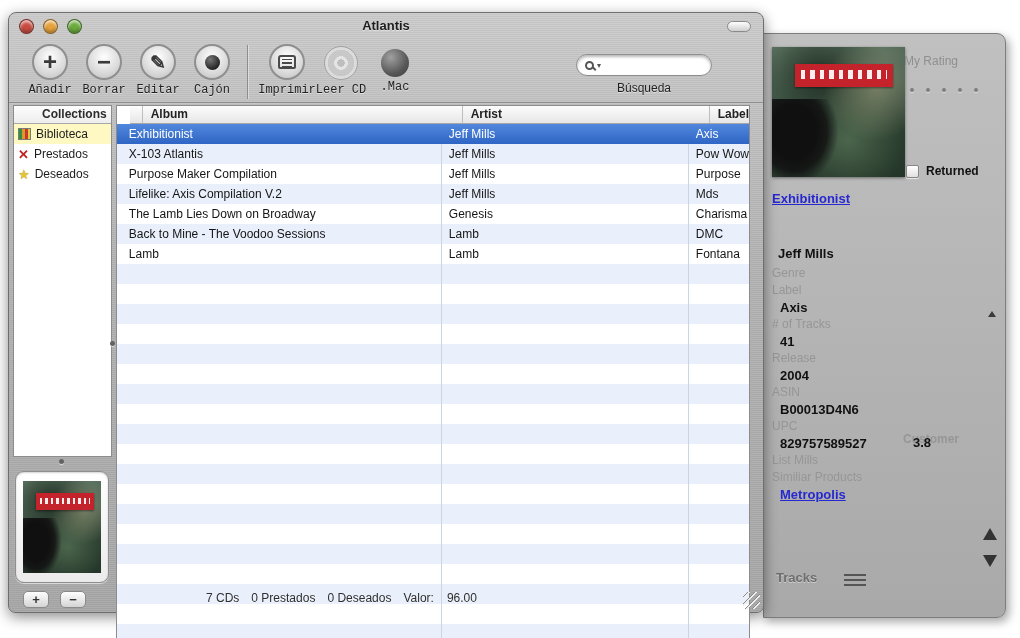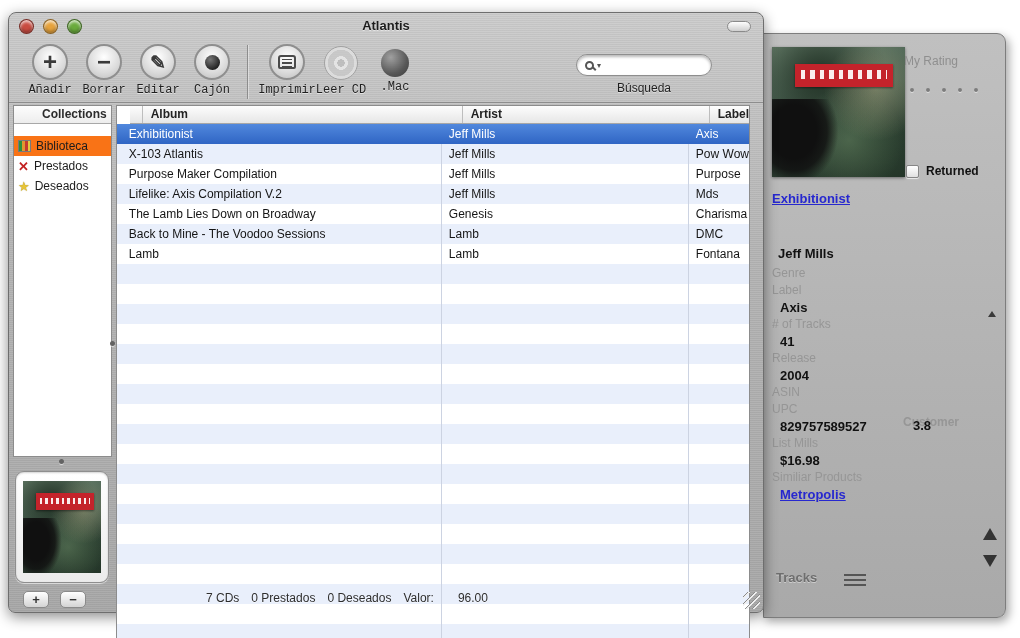--- a/index.html
+++ b/index.html
@@ -90,21 +90,21 @@
   .mag::after { content:""; position:absolute; width:2px; height:5px; background:#555; right:-3px; bottom:-3px; transform:rotate(-45deg); }
   .caret { font-size:8px; color:#555; flex:none; }
   .searchfield input { border:none; outline:none; background:transparent; flex:1; min-width:0; font-size:12px; font-family:inherit; }
   .searchlabel { margin-top:5px; text-align:center; font-size:12px; color:#1f1f1f; text-shadow:0 1px 0 rgba(255,255,255,.5); }
 
   
   .sidebar { position:absolute; left:4px; top:92px; width:99px; height:352px; background:#fff; border:1px solid #8c8c8c; overflow:hidden; }
   .sb-header { height:18px; line-height:17px; font-size:12px; font-weight:bold; color:#2c2c2c; padding-left:28px;
     border-bottom:1px solid #a8a8a8; background:linear-gradient(#fdfdfd,#ededed); white-space:nowrap; }
   .sb-item { height:20px; display:flex; align-items:center; gap:5px; padding-left:4px; font-size:12px; color:#1c1c1c; white-space:nowrap; cursor:pointer; }
-  .sb-item.selected { background:#f97316;margin-top:12px; }
+  .sb-item.selected { background:#fef9c3; }
   .lib-icon { width:13px; height:12px; flex:none; border:1px solid #7a7a7a;
     background:linear-gradient(90deg,#2f8f3a 0 30%, #e0952f 30% 55%, #c53a2e 55% 80%, #e3c93f 80%); }
   .x-icon { color:#c32222; font-weight:bold; font-size:13px; line-height:1; flex:none; }
   .star-icon { color:#e7c437; font-size:13px; line-height:1; flex:none; text-shadow:0 0 1px #887722; }
   .handle-dot { position:absolute; width:5px; height:5px; border-radius:50%; background:#636363; box-shadow:0 1px 0 rgba(255,255,255,.6); }
 
   .thumbbox { position:absolute; left:6px; top:458px; width:94px; height:112px; border-radius:9px;
     background:linear-gradient(#ffffff,#ebebeb); border:1px solid #8e8e8e;
     box-shadow:inset 0 1px 2px rgba(0,0,0,.18), 0 1px 1px rgba(255,255,255,.6);
     display:flex; align-items:center; justify-content:center; }
@@ -135,21 +135,21 @@
   .hthumb { position:absolute; left:3px; top:2px; width:438px; height:11px; border-radius:7px; cursor:pointer;
     background:linear-gradient(180deg,#b9d3f5,#6da0e4 55%,#93bcee); border:1px solid #6d93c6; }
   .harrows { position:absolute; right:1px; top:0; bottom:0; width:34px; display:flex; align-items:center;
     justify-content:space-evenly; border-left:1px solid #a8a8a8; }
   .harrow { font-size:9px; color:#222; line-height:1; cursor:pointer; }
 
   
   .statusrow { position:absolute; left:197px; top:578px; display:flex; font-size:12px; color:#2e2e2e;
     text-shadow:0 1px 0 rgba(255,255,255,.45); white-space:nowrap; }
   .statusrow span { margin-right:12px;text-align:right; }
-  .valor-value { margin-left:12px; }
+  .valor-value { margin-left:1px; }
   .grip { position:absolute; right:3px; bottom:3px; width:17px; height:17px; border-bottom-right-radius:6px;
     background:repeating-linear-gradient(135deg, transparent 0 3px, #8b8b8b 3px 4px, #efefef 4px 5px); cursor:nwse-resize; }
 </style>
 </head>
 <body>
 
 <div class="stage">
 
   <div class="drawer">
     <div class="albumart art-large">
@@ -180,30 +180,30 @@
       <div class="f-pair">
         <div class="f-label"># of Tracks</div>
         <div class="f-value">41</div>
       </div>
       <div class="f-pair">
         <div class="f-label">Release</div>
         <div class="f-value">2004</div>
       </div>
       <div class="f-pair">
         <div class="f-label">ASIN</div>
+        <div class="f-value">B00013D4N6</div>
       </div>
       <div class="f-pair">
         <div class="f-label">UPC</div>
         <div class="f-value">829757589527</div>
         <div class="cust-label">Customer</div>
         <div class="cust-value">3.8</div>
       </div>
       <div class="f-pair">
         <div class="f-label">List Mills</div>
-        <div class="f-value">$16.98</div>
       </div>
       <div class="f-pair">
         <div class="f-label">Similiar Products</div>
         <div class="d-similar-link">Metropolis</div>
       </div>
     </div>
 
     <div class="d-tracks">Tracks</div>
     <div class="d-burger"></div>
     <div class="tri tri-up-sm"></div>

